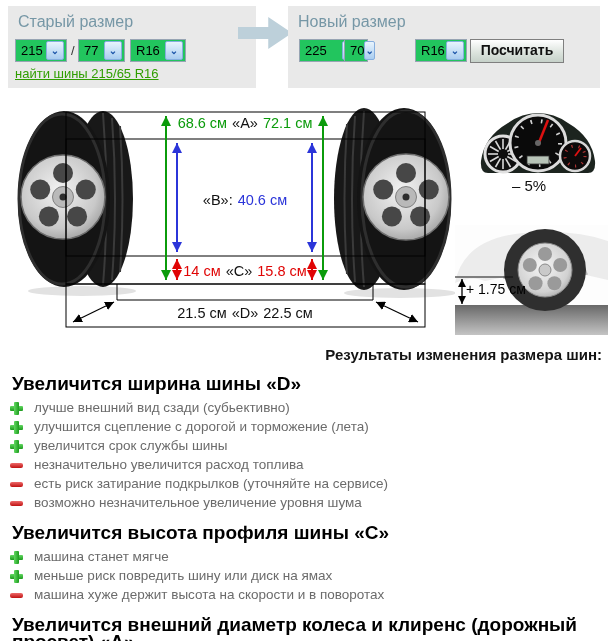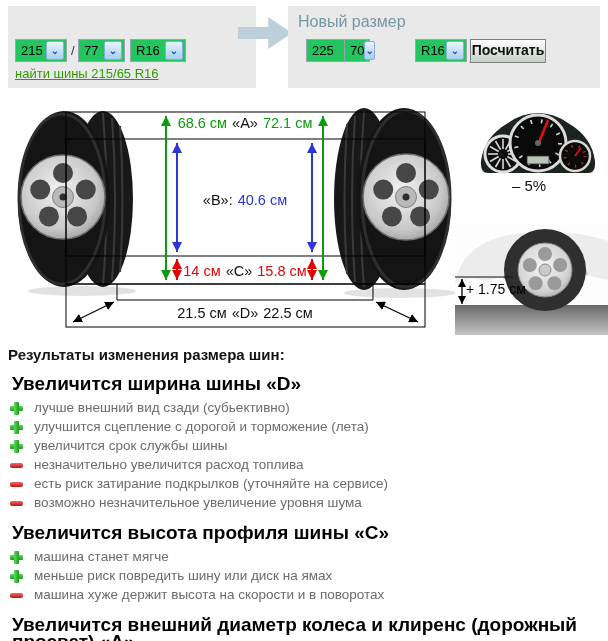--- a/index.html
+++ b/index.html
@@ -26,72 +26,73 @@
     font-size:10px;font-weight:bold;display:flex;align-items:center;justify-content:center;
     line-height:1;
   }
   .slash{position:absolute;top:37px;font-size:13px;color:#333;}
   .find-link{position:absolute;font-size:13px;color:#2f9e00;text-decoration:underline;cursor:pointer;}
   .block-arrow{
     position:absolute;left:238px;top:17px;width:54px;height:32px;background:#bdd0da;
     clip-path:polygon(0 31%,56% 31%,56% 0,100% 50%,56% 100%,56% 69%,0 69%);
   }
   .btn-calc{
-    position:absolute;left:182px;top:33px;width:76px;height:24px;box-sizing:border-box;
+    position:absolute;left:182px;top:33px;width:94px;height:24px;box-sizing:border-box;
     font-size:14px;font-weight:bold;color:#111;text-align:center;line-height:21px;
     background:linear-gradient(#ffffff,#dde4de 55%,#c6d1c9);
     border:1px solid #7f7f7f;cursor:pointer;
   }
   
   #diagram{position:absolute;left:0;top:95px;width:608px;height:248px;text-align:center;}
   #measure-svg{position:absolute;left:0;top:0;}
   #dash-svg{position:absolute;left:478px;top:8px;}
   .delta-speed{position:absolute;left:512px;top:82px;font-size:15px;color:#111;}
   #car-svg{position:absolute;left:455px;top:130px;}
   .delta-clear{position:absolute;left:466px;top:186px;font-size:14px;color:#000;}
   .mlabel{font-size:14.5px;}
   
   #results{position:absolute;left:8px;top:346px;width:594px;}
-  .results-title{font-size:15px;line-height:17px;font-weight:bold;color:#141414;}
+  .results-title{font-size:15px;line-height:17px;font-weight:bold;color:#141414;text-align:right;}
   .section-heading{font-size:19px;line-height:17px;font-weight:bold;color:#000000;margin:12px 4px 6px;}
   ul.items{list-style:none;margin:0;padding:0;}
   ul.items li{display:flex;align-items:center;font-size:13.5px;color:#6b6b6b;line-height:19px;}
   .sign{flex:0 0 14px;width:14px;height:14px;position:relative;margin:3px 10px 0 2px;}
   .icon-plus::before{content:"";position:absolute;left:0;top:4px;width:13px;height:5px;
     background:linear-gradient(#62d862,#1d9b1d);border-radius:1px;}
   .icon-plus::after{content:"";position:absolute;left:4px;top:0;width:5px;height:13px;
     background:linear-gradient(90deg,#62d862,#1d9b1d);border-radius:1px;}
   .icon-minus::before{content:"";position:absolute;left:0;top:4px;width:13px;height:5px;
     background:linear-gradient(#ee6a6a,#bf1111);border-radius:2px;}
 </style>
 </head>
 <body>
 
 <div class="panel" id="panel-old">
+  <div class="panel-title">Старый размер</div>
   <div class="sel" style="left:7px;width:52px;">
     <span class="val">215</span>
     <span class="arr">⌄</span>
   </div>
   <div class="slash" style="left:63px;">/</div>
   <div class="sel" style="left:70px;width:47px;">
     <span class="val">77</span>
     <span class="arr">⌄</span>
   </div>
   <div class="sel" style="left:122px;width:56px;">
     <span class="val">R16</span>
     <span class="arr">⌄</span>
   </div>
   <a class="find-link" style="left:7px;top:60px;">найти шины 215/65 R16</a>
 </div>
 
 <div class="block-arrow"></div>
 
 <div class="panel" id="panel-new">
   <div class="panel-title">Новый размер</div>
-  <div class="sel" style="left:18px;width:64px;">
+  <div class="sel" style="left:11px;width:64px;">
     <span class="val">225</span>
     <span class="arr">⌄</span>
   </div>
   <div class="slash" style="left:61px;">/</div>
   <div class="sel" style="left:56px;width:24px;text-align:right;">
     <span class="val">70</span>
     <span class="arr">⌄</span>
   </div>
   <div class="sel" style="left:127px;width:52px;">
     <span class="val">R16</span>

